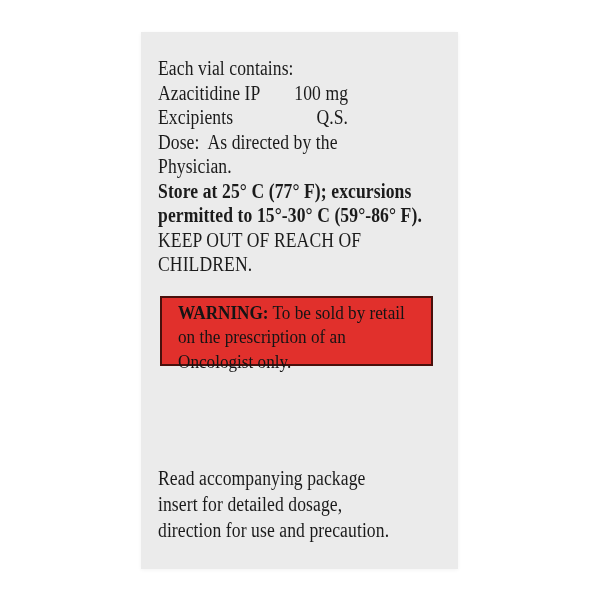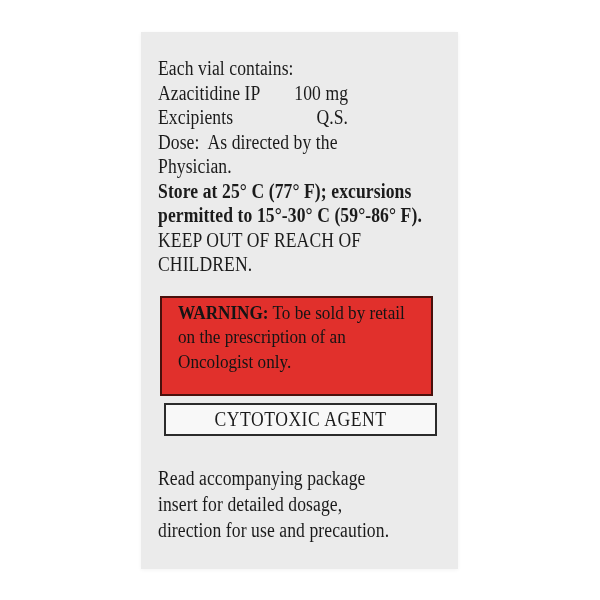--- a/index.html
+++ b/index.html
@@ -43,21 +43,21 @@
   }
   .comp-row {
     display: flex;
     justify-content: space-between;
     width: 216px;
   }
   .bold { font-weight: bold; }
   .warning-box {
     position: absolute;
     left: 19px; top: 264px;
-    width: 273px; height: 100px;
+    width: 273px; height: 70px;
     background: var(--warning-bg);
     border: 2px solid var(--warning-border);
     padding: 3px 6px 0 16px;
     color: #141414;
   }
   .warning-text {
     width: 285px;
     font-size: 19.5px;
     line-height: 24.3px;
   }
@@ -111,23 +111,20 @@
   </div>
 
   <div class="warning-box">
     <div class="warning-text cond">
       <div class="txt"><span class="bold txt">WARNING:</span><span class="txt"> To be sold by retail</span></div>
       <div class="txt">on the prescription of an</div>
       <div class="txt">Oncologist only.</div>
     </div>
   </div>
 
-  <div class="cytotoxic-box">
-    <div class="cytotoxic-text txt">CYTOTOXIC AGENT</div>
-  </div>
 
   <div class="insert-note cond">
     <div class="txt">Read accompanying package</div>
     <div class="txt">insert for detailed dosage,</div>
     <div class="txt">direction for use and precaution.</div>
   </div>
 
 </div>
 
 </body></html>

